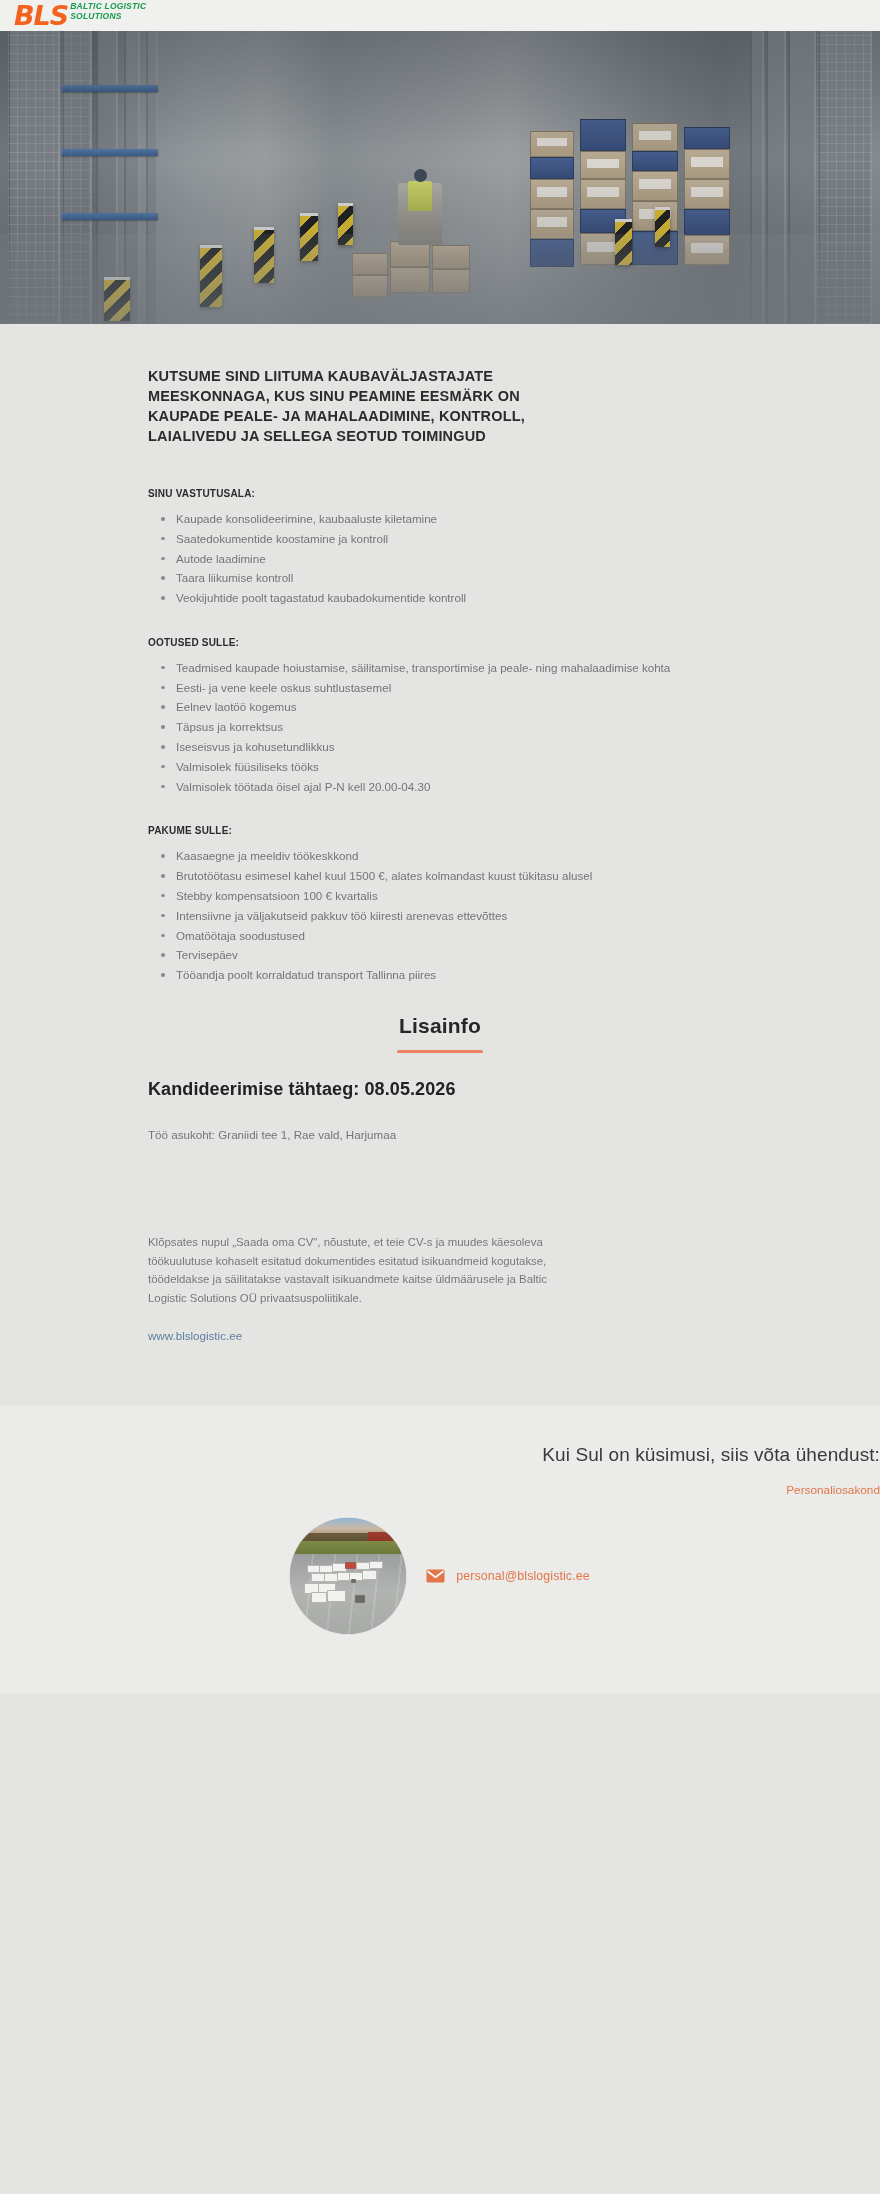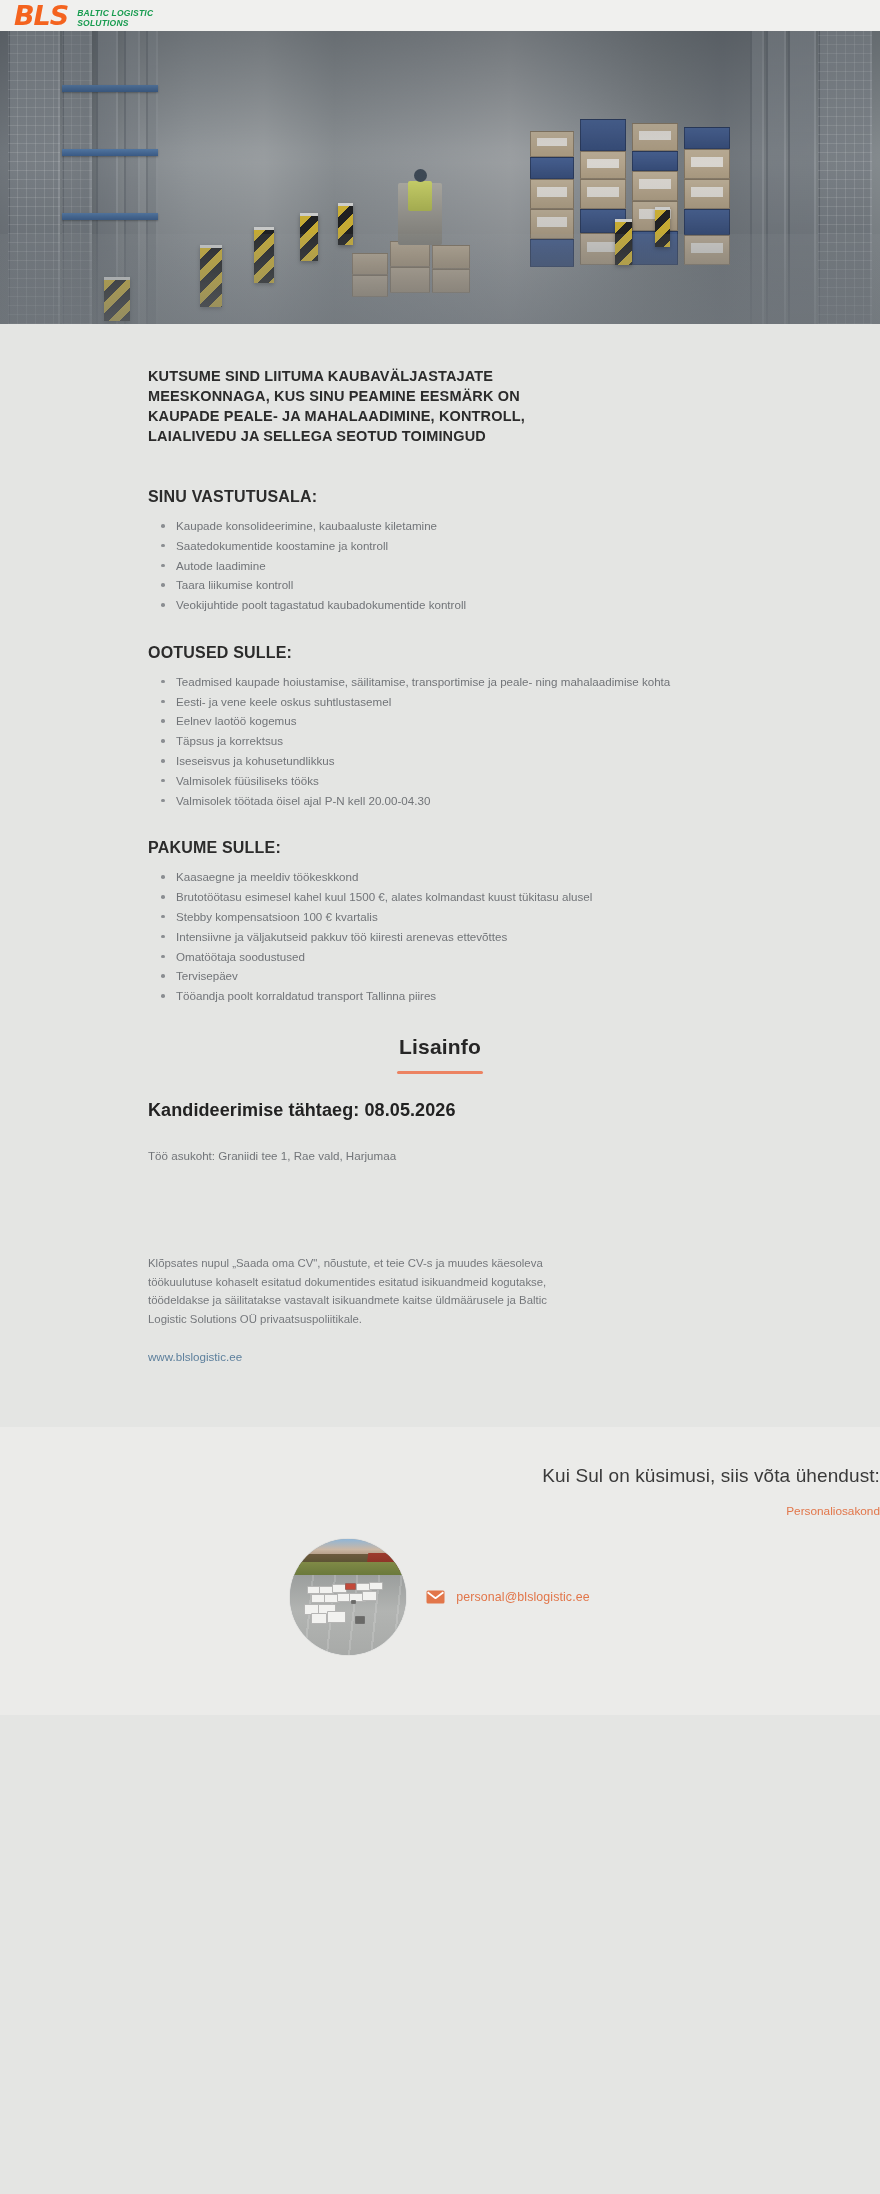--- a/index.html
+++ b/index.html
@@ -20,21 +20,21 @@
 
   
   .header {
     height: 31px;
     background: #f0f0ee;
     display: flex;
     align-items: center;
     padding-left: 14px;
     position: relative;
   }
-  .logo { display: flex; align-items: flex-end; gap: 9px; }
+  .logo { display: flex; align-items: flex-start; gap: 2px; }
   .logo-bls {
     font-family: "DejaVu Sans", sans-serif;
     font-weight: bold;
     font-style: italic;
     font-size: 27px;
     letter-spacing: -1px;
     color: #f4631e;
     line-height: 1;
   }
   .logo-sub {
@@ -135,21 +135,21 @@
     font-family: "Liberation Sans", sans-serif;
     font-size: 14.5px;
     line-height: 1.38;
     font-weight: bold;
     color: #2b2b2b;
     letter-spacing: .15px;
     margin: 0 0 42px 0;
     max-width: 400px;
   }
   .sec-head {
-    font-size: 16px;
+    font-size: 10px;
     font-weight: bold;
     color: #2b2b2b;
     letter-spacing: .2px;
     margin: 0 0 11px 0;
   }
   ul.bullets {
     margin: 0 0 29px 0;
     padding-left: 28px;
     list-style: none;
   }

